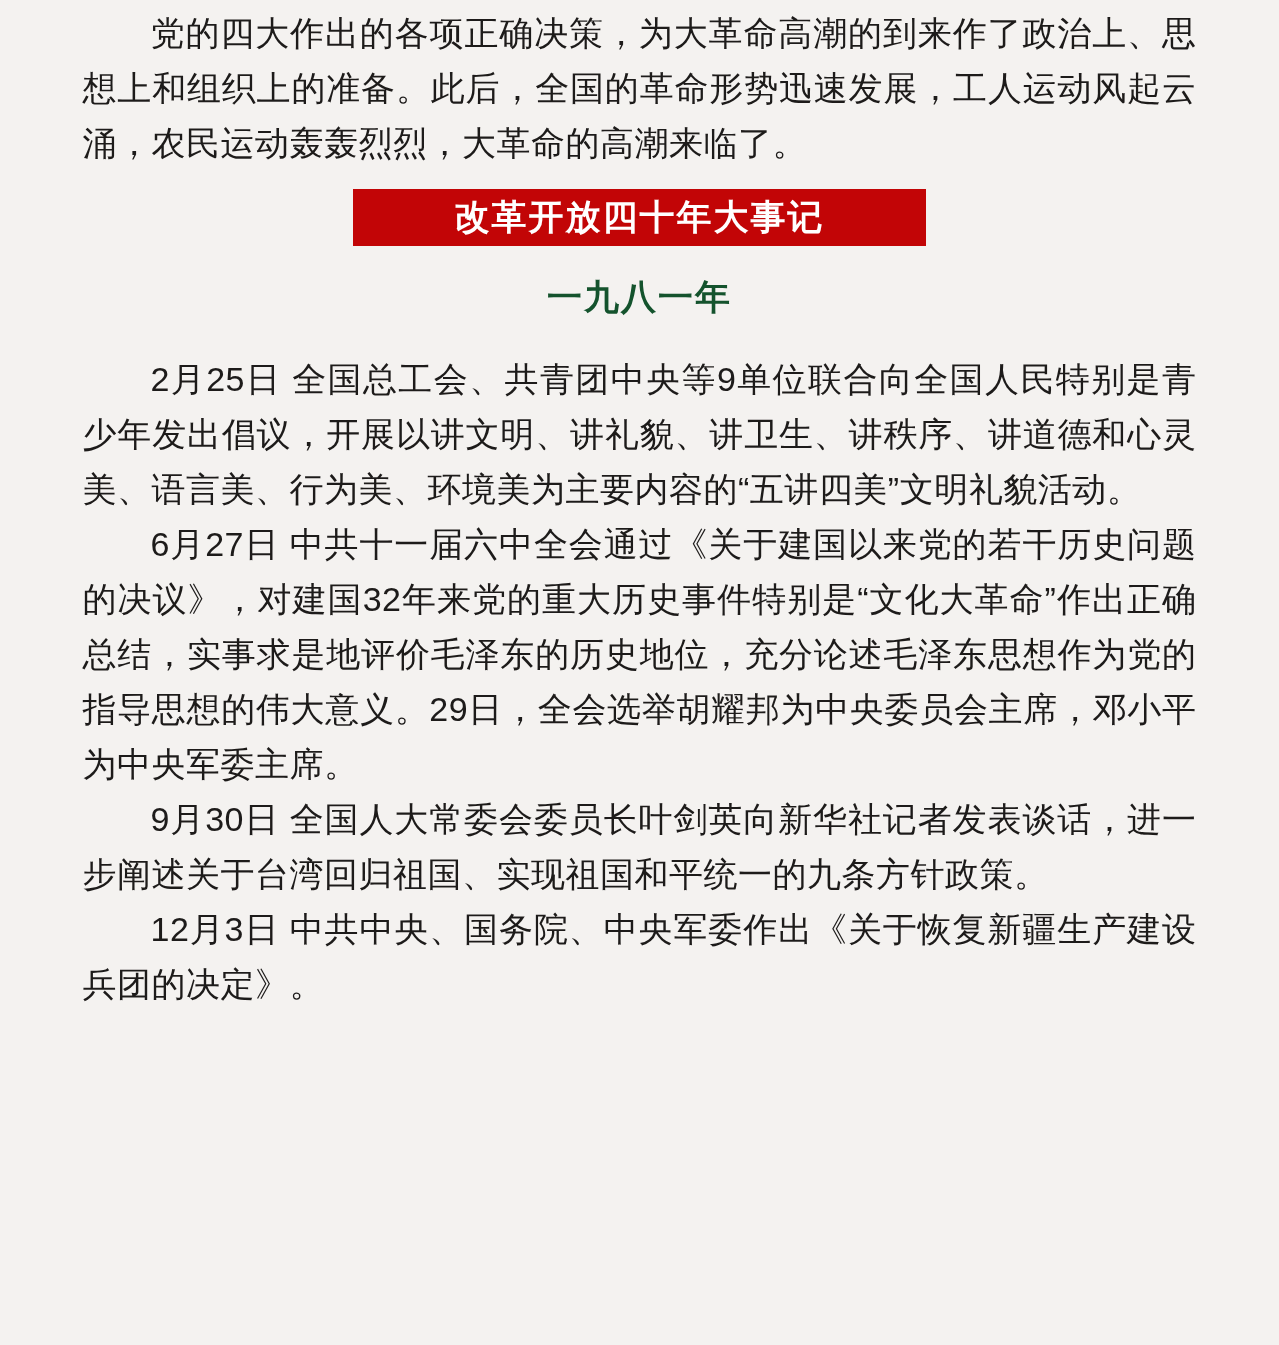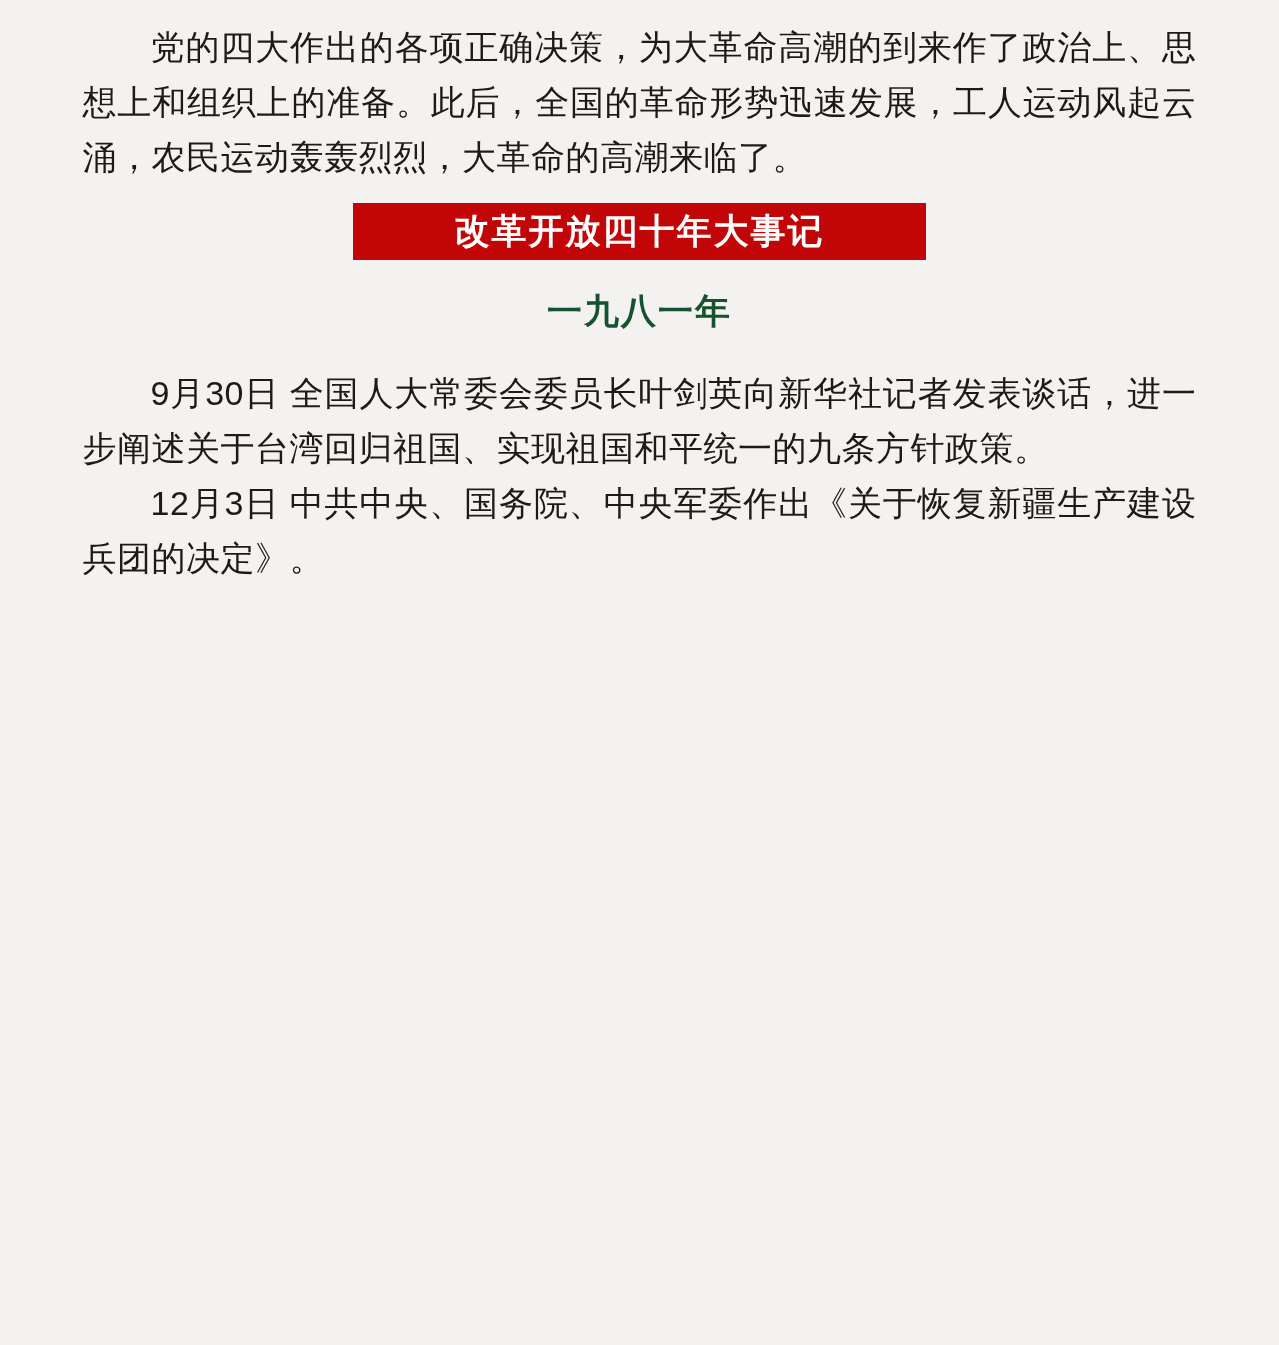--- a/index.html
+++ b/index.html
@@ -9,21 +9,21 @@
     font-family: "Liberation Sans", "DejaVu Sans", sans-serif;
   }
   .page {
     position: relative;
     width: 1279px;
     height: 1345px;
     margin: 0 auto;
     background: #f4f2f0;
     overflow: hidden;
     box-sizing: border-box;
-    padding-top: 20px;
+    padding-top: 6px;
   }
   .content {
     width: 1114px;
     margin: 0 auto;
   }
   .para {
     margin: 0;
     font-size: 34px;
     line-height: 55px;
     color: #1d1b1a;
@@ -69,18 +69,20 @@
 
     <p class="para">党的四大作出的各项正确决策，为大革命高潮的到来作了政治上、思想上和组织上的准备。此后，全国的革命形势迅速发展，工人运动风起云涌，农民运动轰轰烈烈，大革命的高潮来临了。</p>
 
     <div class="banner">
       <span class="banner-title">改革开放四十年大事记</span>
     </div>
 
     <h2 class="year-heading">一九八一年</h2>
 
     <div class="entries">
+      <p class="para">2月25日 全国总工会、共青团中央等9单位联合向全国人民特别是青少年发出倡议，开展以讲文明、讲礼貌、讲卫生、讲秩序、讲道德和心灵美、语言美、行为美、环境美为主要内容的“五讲四美”文明礼貌活动。</p>
+      <p class="para">6月27日 中共十一届六中全会通过《关于建国以来党的若干历史问题的决议》，对建国32年来党的重大历史事件特别是“文化大革命”作出正确总结，实事求是地评价毛泽东的历史地位，充分论述毛泽东思想作为党的指导思想的伟大意义。29日，全会选举胡耀邦为中央委员会主席，邓小平为中央军委主席。</p>
       <p class="para">9月30日 全国人大常委会委员长叶剑英向新华社记者发表谈话，进一步阐述关于台湾回归祖国、实现祖国和平统一的九条方针政策。</p>
       <p class="para">12月3日 中共中央、国务院、中央军委作出《关于恢复新疆生产建设兵团的决定》。</p>
     </div>
 
   </div>
 </div>
 
 </body></html>

